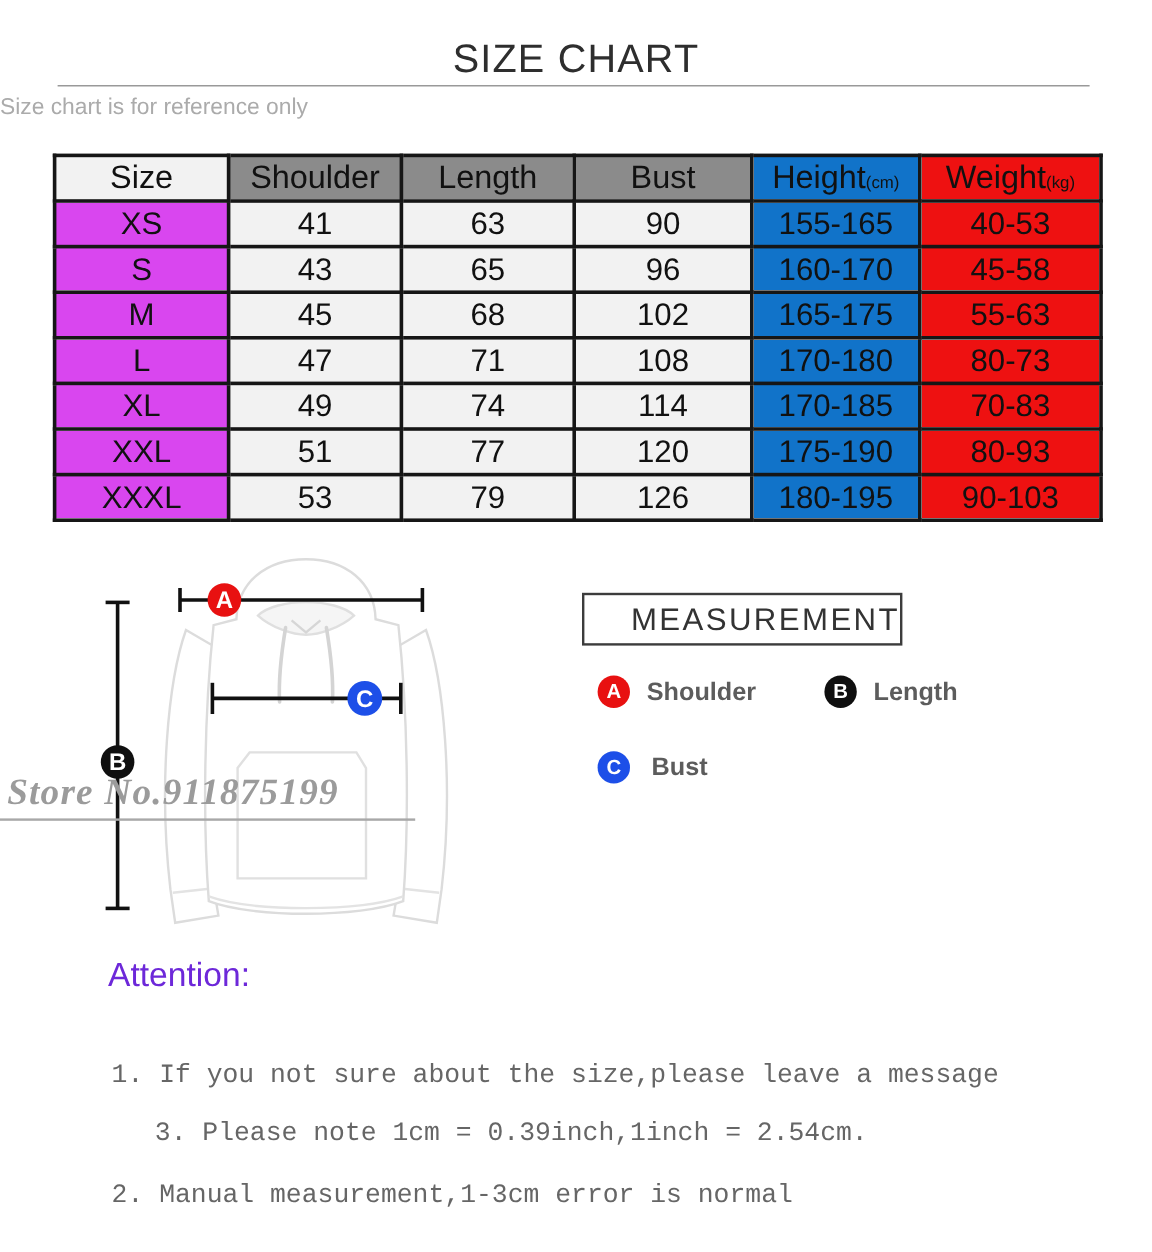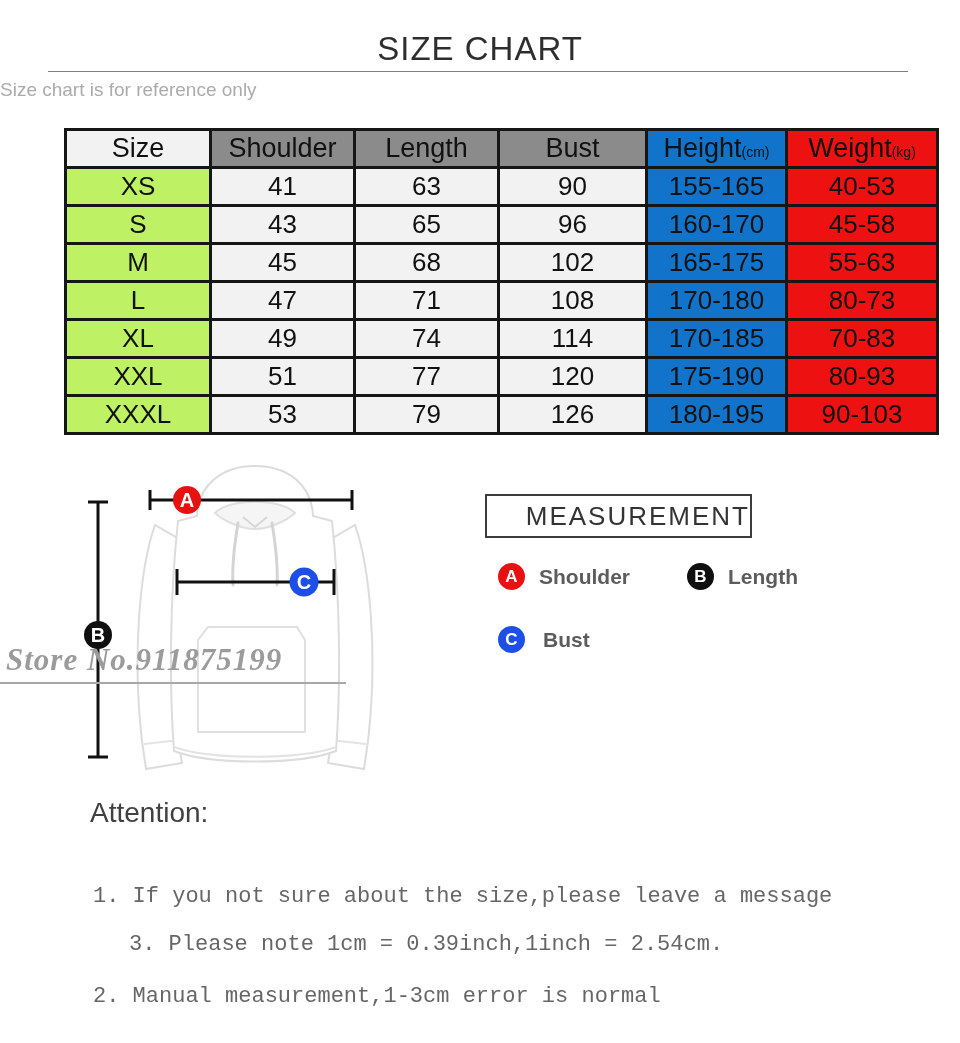--- a/index.html
+++ b/index.html
@@ -7,28 +7,28 @@
         font-family:"Liberation Sans",sans-serif;}
 
   
   .title{position:absolute;top:30px;left:0;width:100%;text-align:center;
          font-size:33px;color:#2e2e2e;letter-spacing:1px;}
   .title-divider{position:absolute;top:71px;left:48px;width:860px;height:1px;background:#808080;}
   .subtitle{position:absolute;top:79px;left:0;width:100%;
             font-size:19px;color:#ababab;}
 
   
-  .size-table{position:absolute;left:44px;top:128px;width:872px;border-collapse:collapse;table-layout:fixed;margin-left:20px;}
+  .size-table{position:absolute;left:44px;top:128px;width:872px;border-collapse:collapse;table-layout:fixed;}
   .size-table td,.size-table th{border:3px solid #161616;text-align:center;vertical-align:middle;
          font-weight:normal;padding:0;height:35px;overflow:hidden;white-space:nowrap;}
   .size-table th{font-size:27px;color:#111;}
   .size-table td{font-size:26px;color:#111;}
   .cell-white{background:#f2f2f2;}
   .cell-gray-h{background:#8b8b8b;}
-  .cell-gray{background:#bef264;}
+  .cell-gray{background:#d946ef;}
   .cell-blue{background:#1173c9;}
   .cell-red{background:#ee1111;}
   .unit{font-size:14px;}
 
   
   .hoodie-svg{position:absolute;left:60px;top:455px;}
   .mline{stroke:#111;stroke-width:3;}
   .marker-text{fill:#fff;font-size:20px;font-weight:bold;text-anchor:middle;
                font-family:"Liberation Sans",sans-serif;}
 
@@ -47,21 +47,21 @@
   .legend-c{left:498px;top:626px;}
   .dot{width:27px;height:27px;border-radius:50%;color:#fff;font-size:17px;font-weight:bold;
        display:flex;align-items:center;justify-content:center;flex:0 0 auto;}
   .dot-red{background:#e81111;}
   .dot-black{background:#0f0f0f;}
   .dot-blue{background:#1d4fe8;}
   .legend-label{margin-left:14px;font-size:21px;font-weight:bold;color:#5c5c5c;}
   .legend-c .legend-label{margin-left:18px;}
 
   
-  .attention-heading{position:absolute;left:90px;top:797px;font-size:28px;color:#404040;}
+  .attention-heading{position:absolute;left:90px;top:797px;font-size:28px;color:#6d28d9;}
   .note{position:absolute;left:93px;font-family:"Liberation Mono",monospace;
         font-size:22px;color:#666;white-space:nowrap;}
   .note-1{top:884px;}
   .note-2{top:936px;margin-top:48px;}
   .note-3{top:932px;margin-left:36px;}
 </style>
 </head>
 <body>
 
 <div class="page">

